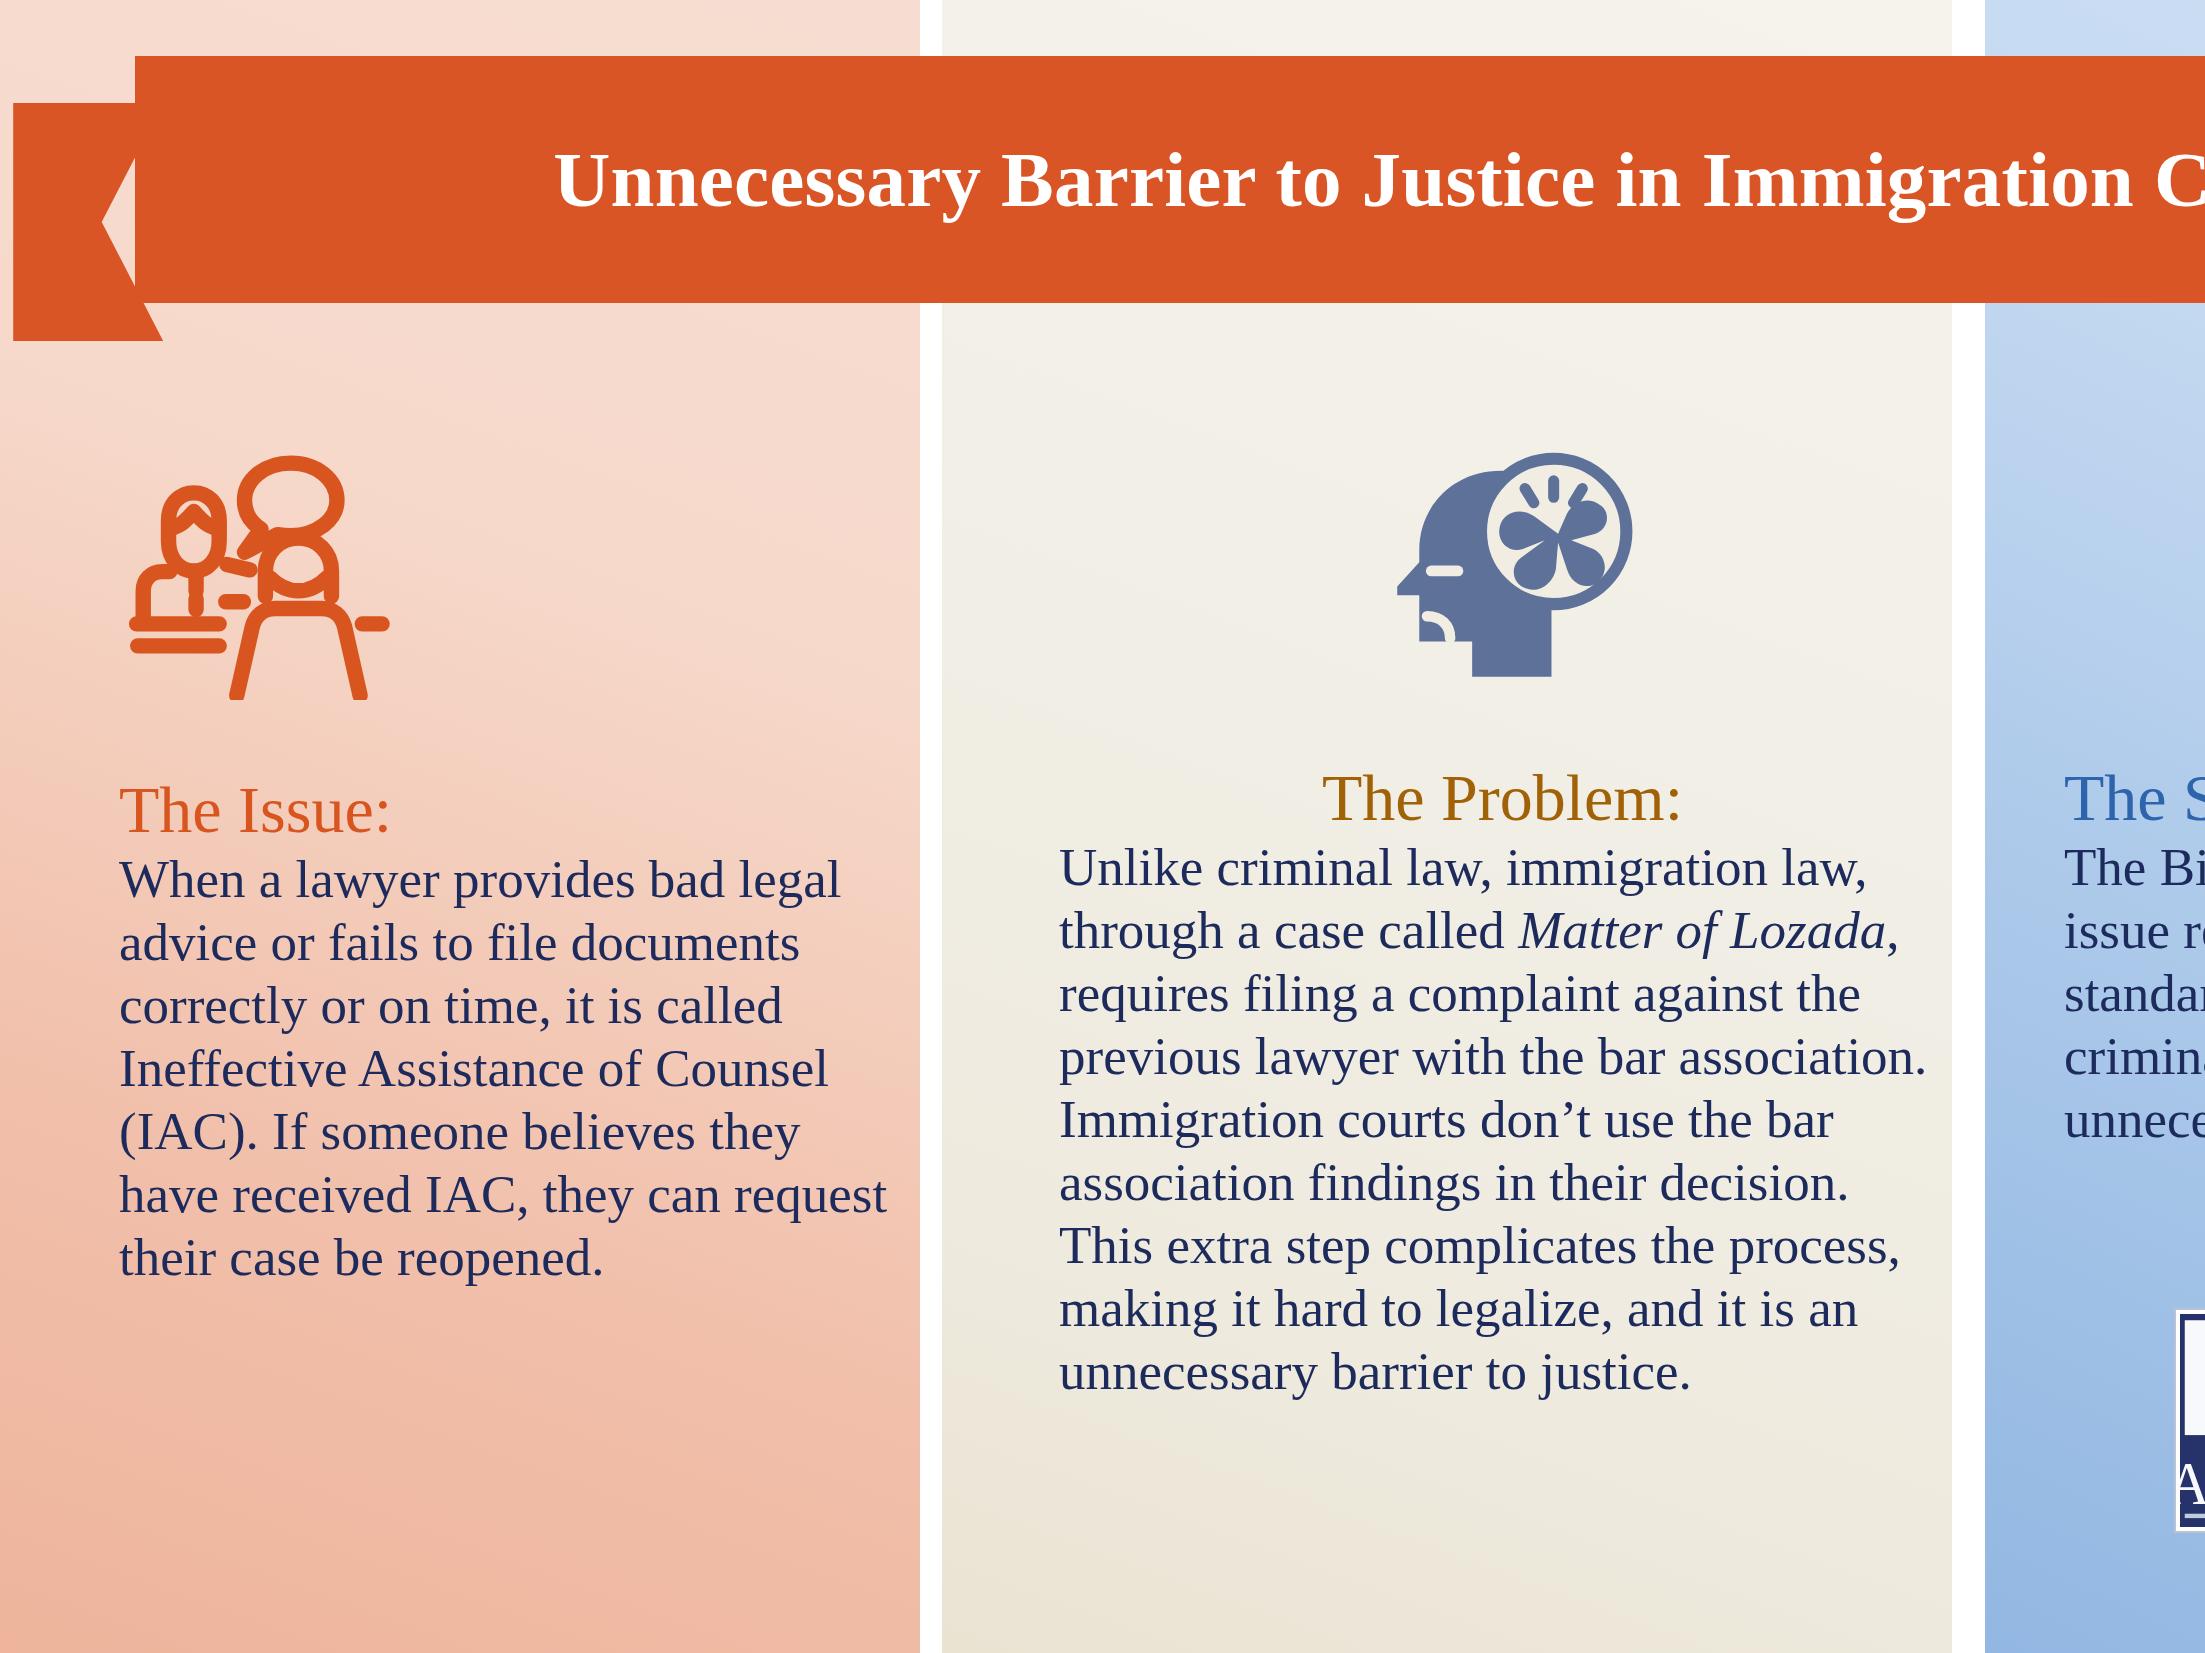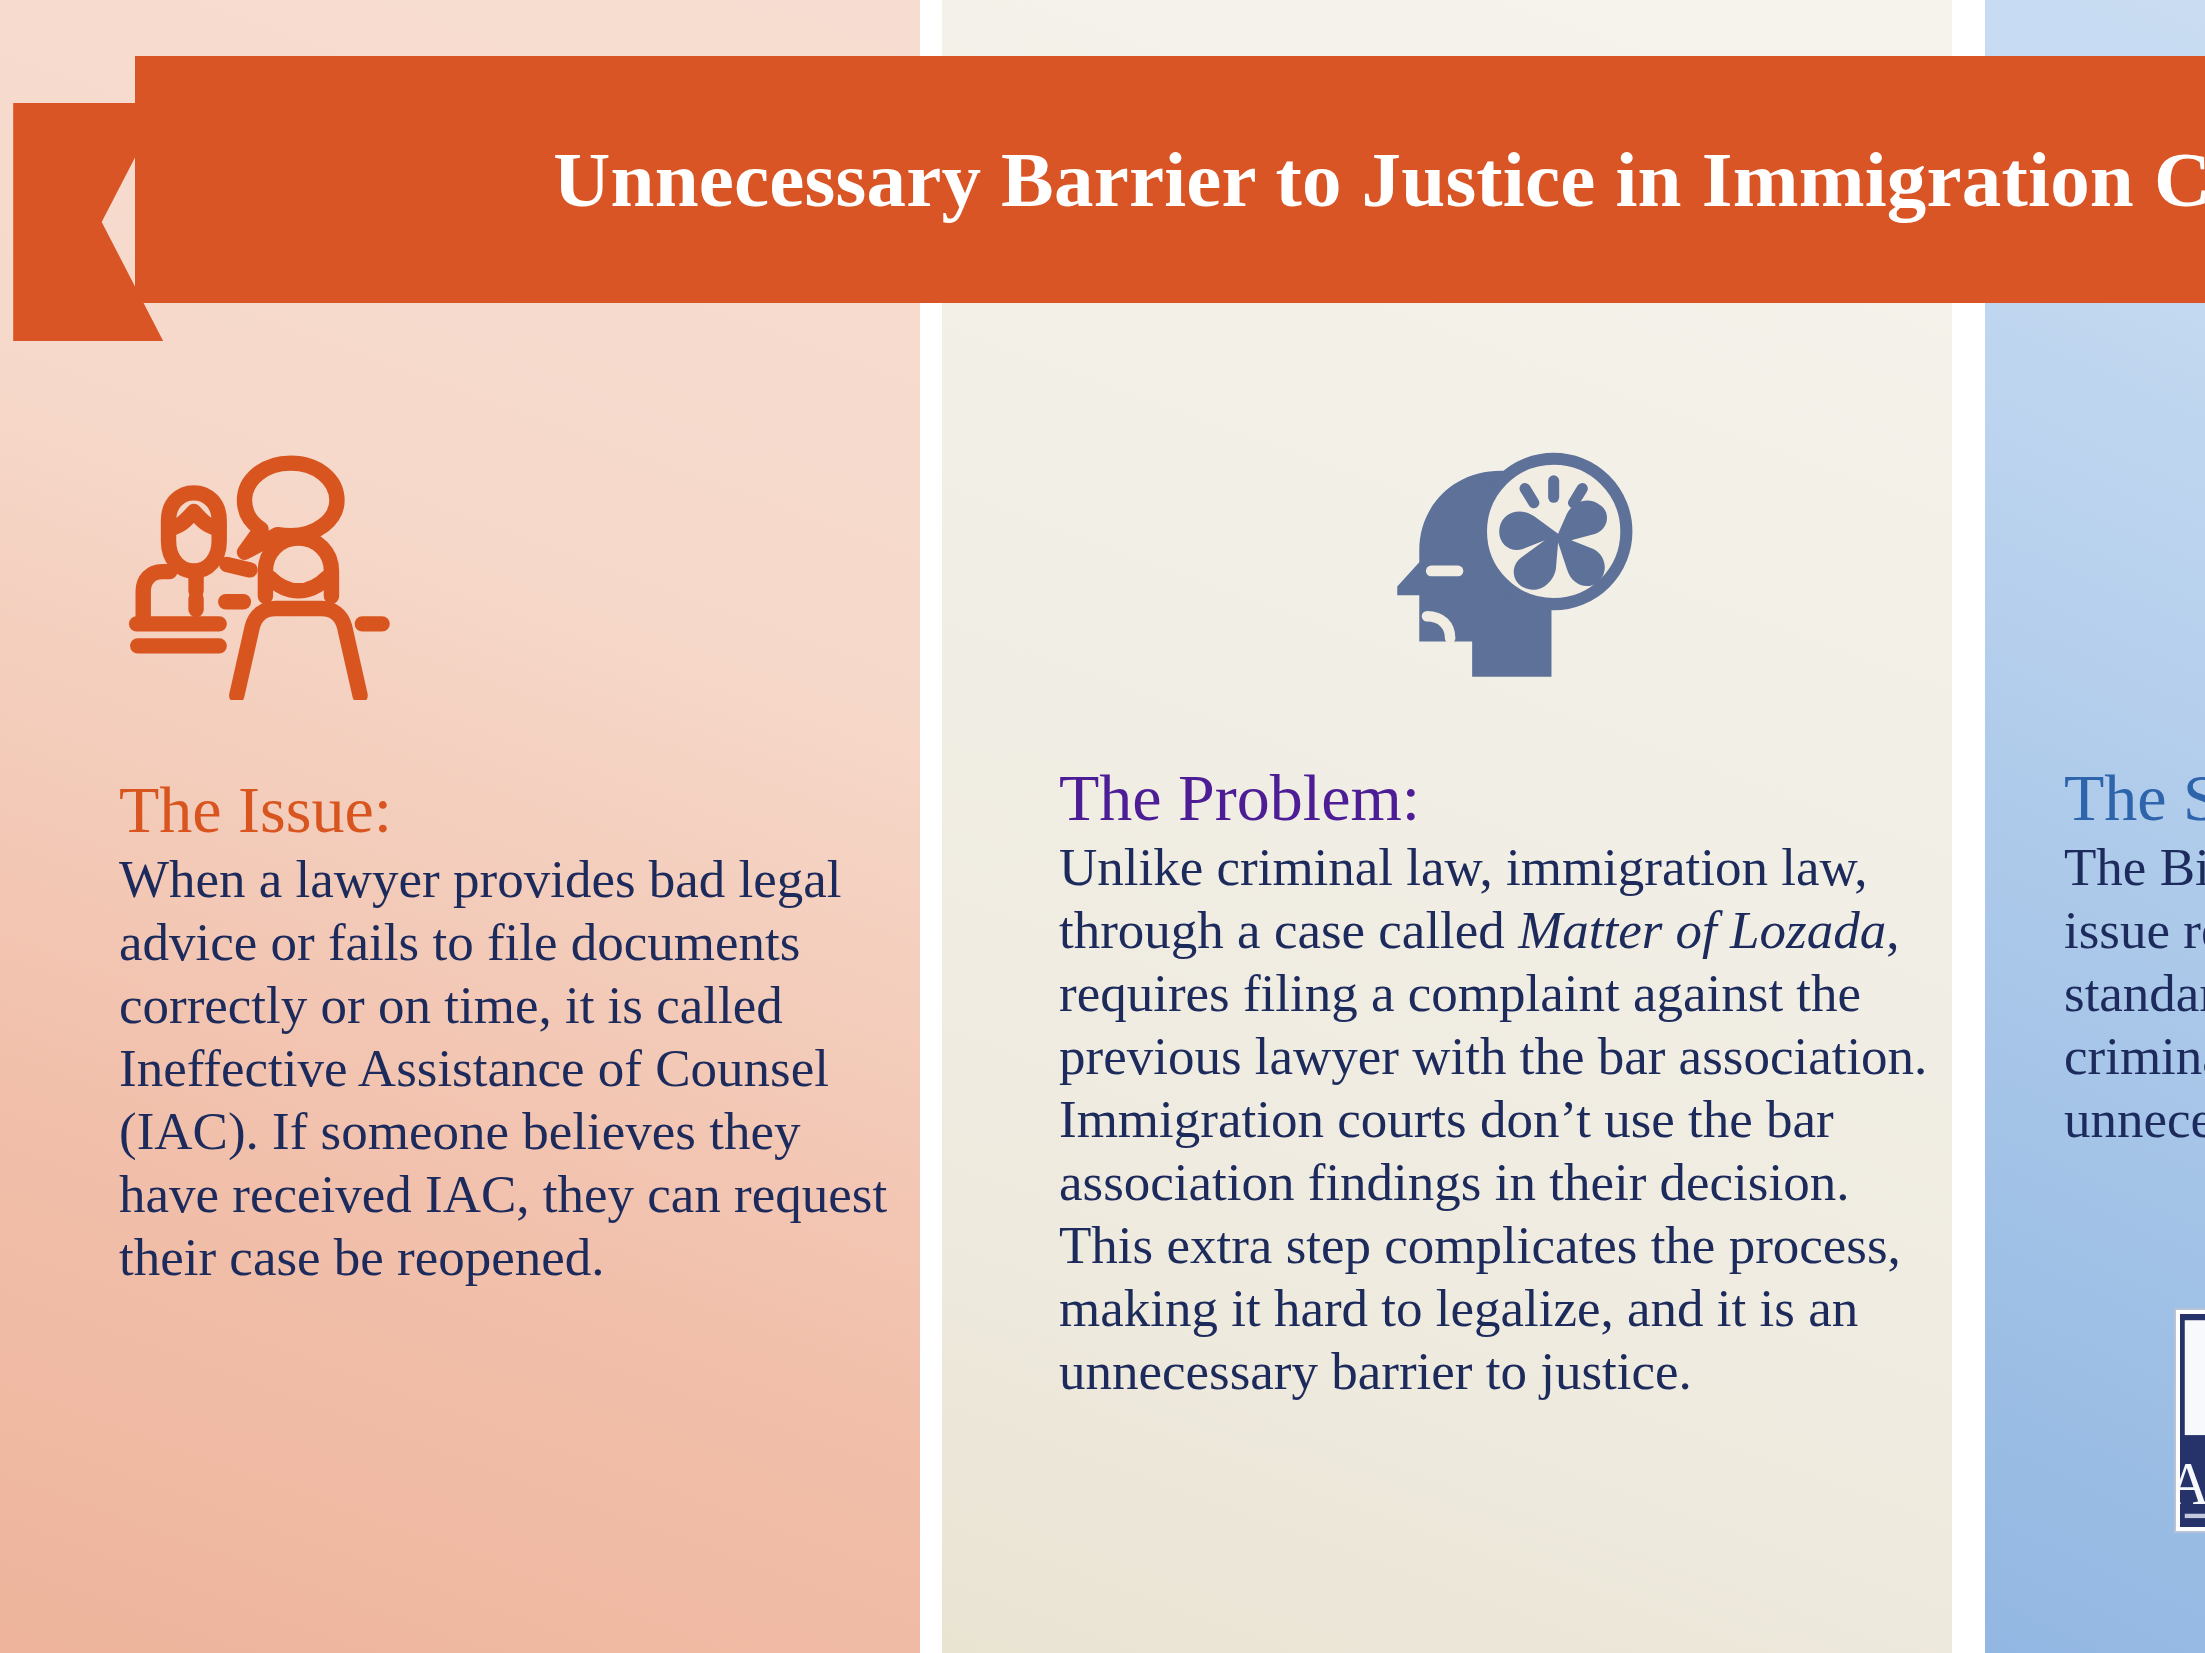--- a/index.html
+++ b/index.html
@@ -66,21 +66,21 @@
   .icon-box svg { display: block; }
 
   .heading {
     font-size: 66px;
     line-height: 1.06;
     margin-bottom: 2.6px;
     font-weight: normal;
     font-family: "Liberation Serif", "DejaVu Serif", serif;
   }
   .heading-issue    { color: #d9551f; }
-  .heading-problem  { color: #4c1d95; }
+  .heading-problem  { color: #a16207; text-align: center; }
   .heading-solution { color: #2d64ab; }
 
   .body-text {
     color: #1c2a5c;
     font-size: 53px;
     line-height: 1.19;
     font-family: "Liberation Serif", "DejaVu Serif", serif;
   }
   .body-text em { font-style: italic; }
 

